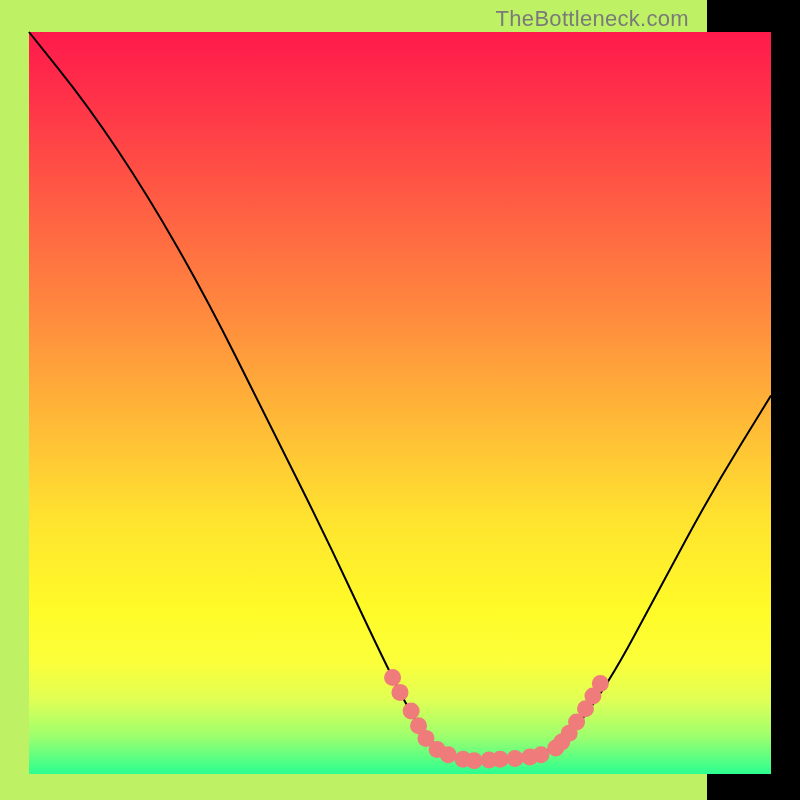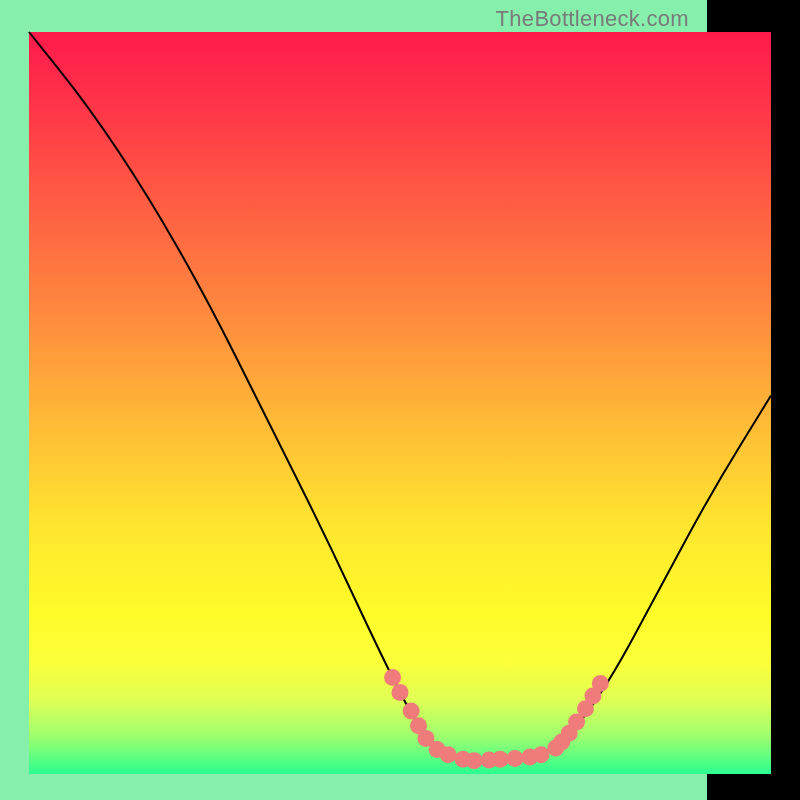--- a/index.html
+++ b/index.html
@@ -10,21 +10,21 @@
     background: #000;
     overflow: hidden;
     font-family: Arial, Helvetica, sans-serif;
   }
   .frame {
     position: absolute;
     left: 0;
     top: 0;
     width: 707px;
     height: 800px;
-    background: #86efac;
+    background: #bef264;
   }
   .plot {
     position: absolute;
     left: 29px;
     top: 32px;
     width: 742px;
     height: 742px;
     
     background: linear-gradient(
       to bottom,

